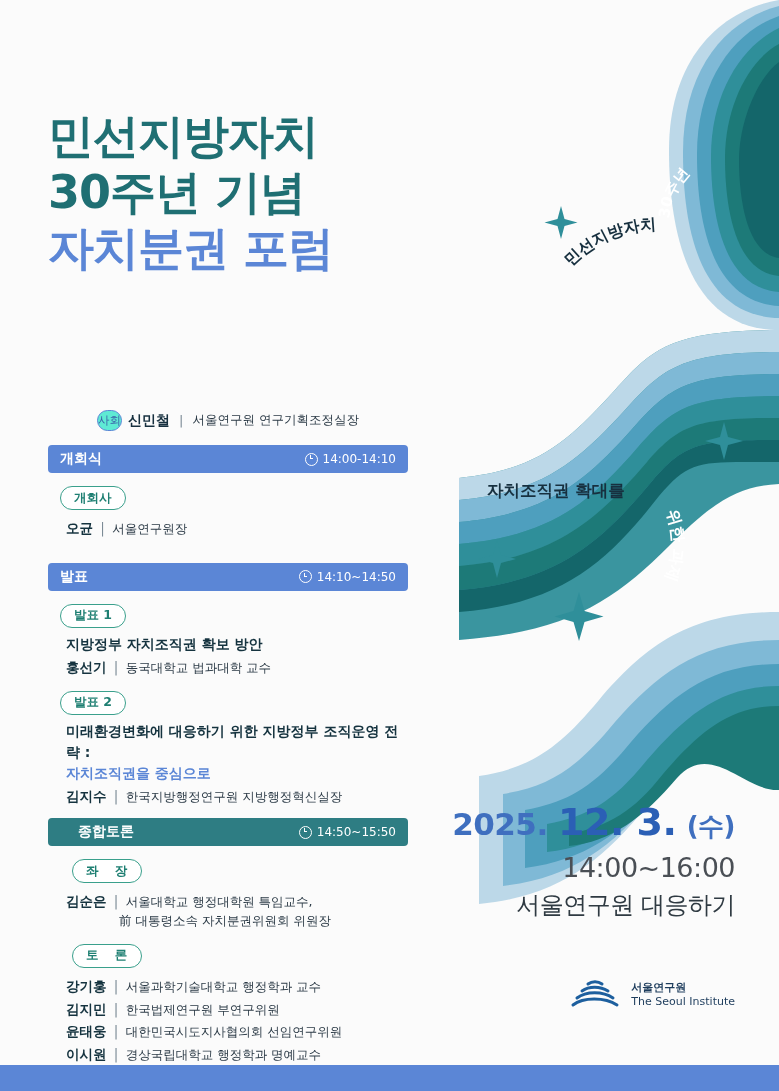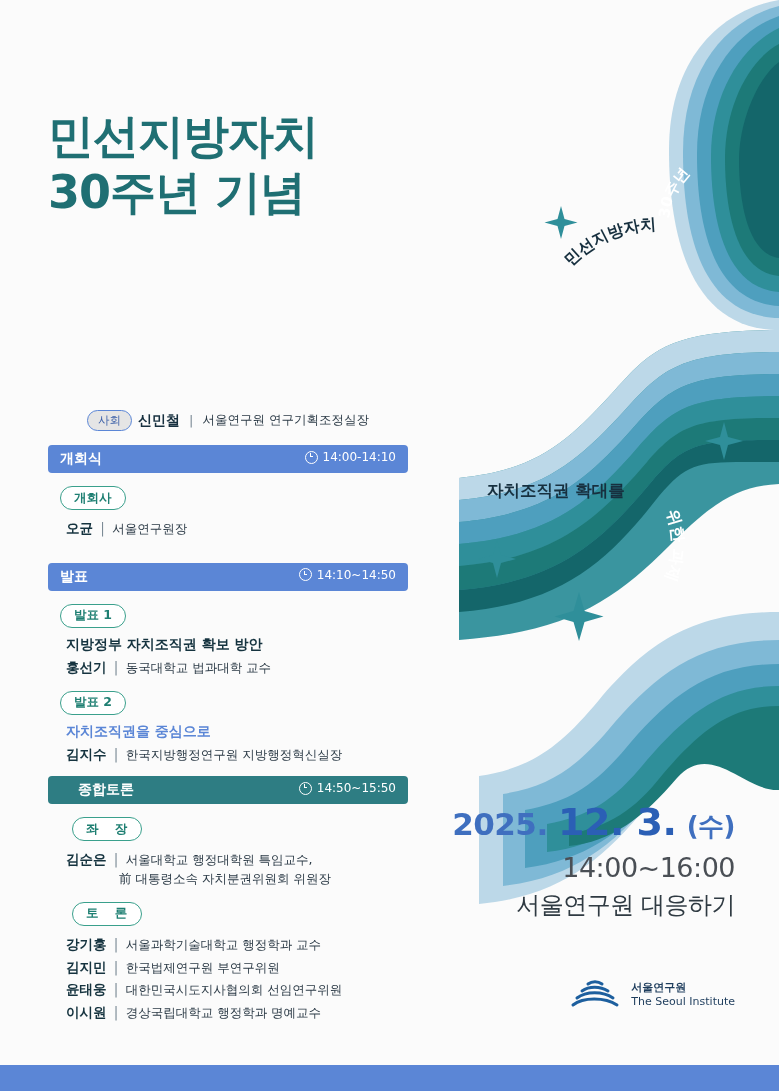--- a/index.html
+++ b/index.html
@@ -38,26 +38,26 @@
   .program{
     position:absolute;left:48px;top:410px;width:360px;
     color:#17303f;
   }
   .host-row{
     display:flex;align-items:center;justify-content:center;gap:6px;
     font-size:13px;margin-bottom:14px;
   }
   .pill-sm{
     border:1px solid #5b86d6;color:#3a5fa8;border-radius:11px;
-    padding:2px 10px;font-size:11.5px;background:#e5e5e5;
+    padding:2px 0;font-size:11.5px;background:#5eead4;
   }
   .host-name{font-weight:bold;font-size:14px;color:#17303f;}
   .host-aff{font-size:12.5px;color:#2b3a46;}
   .bar{
-    display:flex;align-items:flex-start;justify-content:space-between;
+    display:flex;align-items:center;justify-content:space-between;
     background:#5b86d6;color:#fff;border-radius:4px;
     padding:5px 12px;font-size:14px;font-weight:bold;
     margin-top:12px;
   }
   .bar .time{font-size:12px;font-weight:normal;display:flex;align-items:center;gap:5px;}
   .bar.teal{background:#2e7d83;}
   .clock{
     width:11px;height:11px;border:1.4px solid #fff;border-radius:50%;
     position:relative;display:inline-block;
   }
@@ -161,20 +161,21 @@
         <text font-size="16" font-weight="bold" fill="#ffffff" font-family="DejaVu Sans, sans-serif">
           <textPath href="#c4" startOffset="4%">위한 과제</textPath>
         </text>
       </g>
     </svg>
   </div>
 
   <div class="title-block">
     <div class="title-line t1">민선지방자치</div>
     <div class="title-line t2">30주년 기념</div>
+    <div class="title-line t3">자치분권 포럼</div>
   </div>
 
   <div class="program">
 
     <div class="host-row">
       <span class="pill-sm">사회</span>
       <span class="host-name">신민철</span>
       <span class="sep">|</span>
       <span class="host-aff">서울연구원 연구기획조정실장</span>
     </div>
@@ -213,20 +214,21 @@
           <span class="nm">홍선기</span>
           <span class="sep">|</span>
           <span class="aff">동국대학교 법과대학 교수</span>
         </div>
       </div>
     </div>
 
     <div>
       <span class="tag">발표 2</span>
       <div class="entry">
+        <div class="topic">미래환경변화에 대응하기 위한 지방정부 조직운영 전략 :</div>
         <div class="topic sub">자치조직권을 중심으로</div>
         <div class="person">
           <span class="nm">김지수</span>
           <span class="sep">|</span>
           <span class="aff">한국지방행정연구원 지방행정혁신실장</span>
         </div>
       </div>
     </div>
 
     <div class="bar teal" style="padding-left:30px;">

